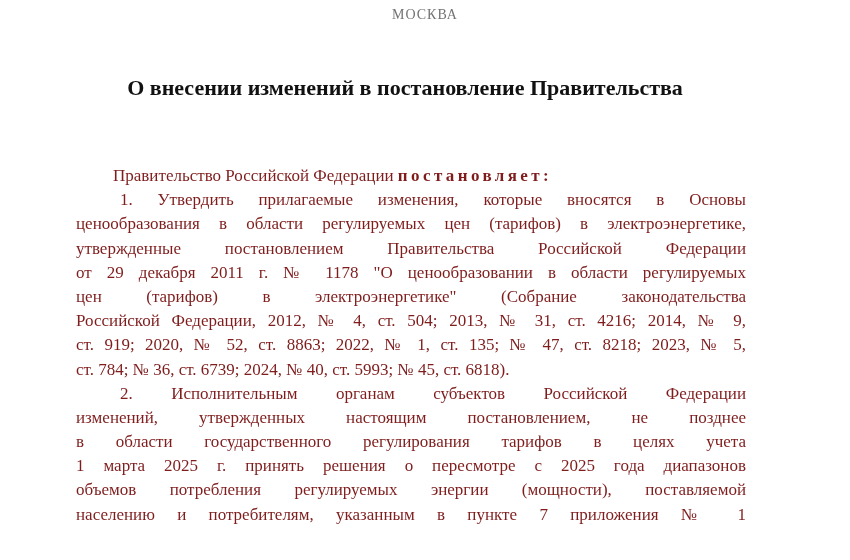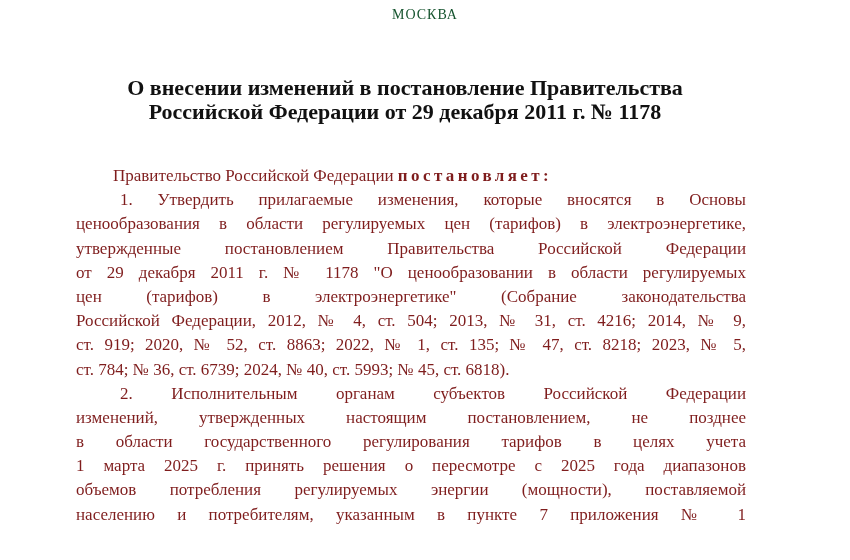--- a/index.html
+++ b/index.html
@@ -3,21 +3,21 @@
   <meta charset="utf-8">
   <style>
     html, body { margin: 0; padding: 0; background: #ffffff; }
     body {
       width: 850px; height: 560px; overflow: hidden; position: relative;
       font-family: "Liberation Serif", "DejaVu Serif", serif;
       color: #1a1a1a;
     }
     .city {
       position: absolute; top: 7px; left: 0; width: 850px; text-align: center;
-      font-size: 14px; letter-spacing: 1px; color: #14532d;
+      font-size: 14px; letter-spacing: 1px; color: #737373;
     }
     .title {
       position: absolute; top: 76px; left: 0; width: 810px; text-align: center;
       font-size: 22px; font-weight: bold; line-height: 24px; color: #111;
     }
     .body {
       position: absolute; top: 164px; left: 76px; width: 670px;
       font-size: 17px; line-height: 24.2px; color: #7f1d1d;
     }
     .line { display: block; white-space: nowrap; height: 24.2px; }
@@ -27,21 +27,20 @@
     .spaced { font-weight: bold; letter-spacing: 3.4px; }
   </style>
 </head>
 <body>
 
 <div>
   <div class="city">МОСКВА</div>
 
   <div class="title">
     <div>О внесении изменений в постановление Правительства</div>
-    <div>Российской Федерации от 29 декабря 2011 г. № 1178</div>
   </div>
 
   <div class="body">
     <div class="line intro">
       <span>Правительство Российской Федерации </span><span class="spaced">постановляет:</span>
     </div>
 
     <div>
       <div class="line justify indent">1. Утвердить прилагаемые изменения, которые вносятся в Основы</div>
       <div class="line justify">ценообразования в области регулируемых цен (тарифов) в электроэнергетике,</div>

